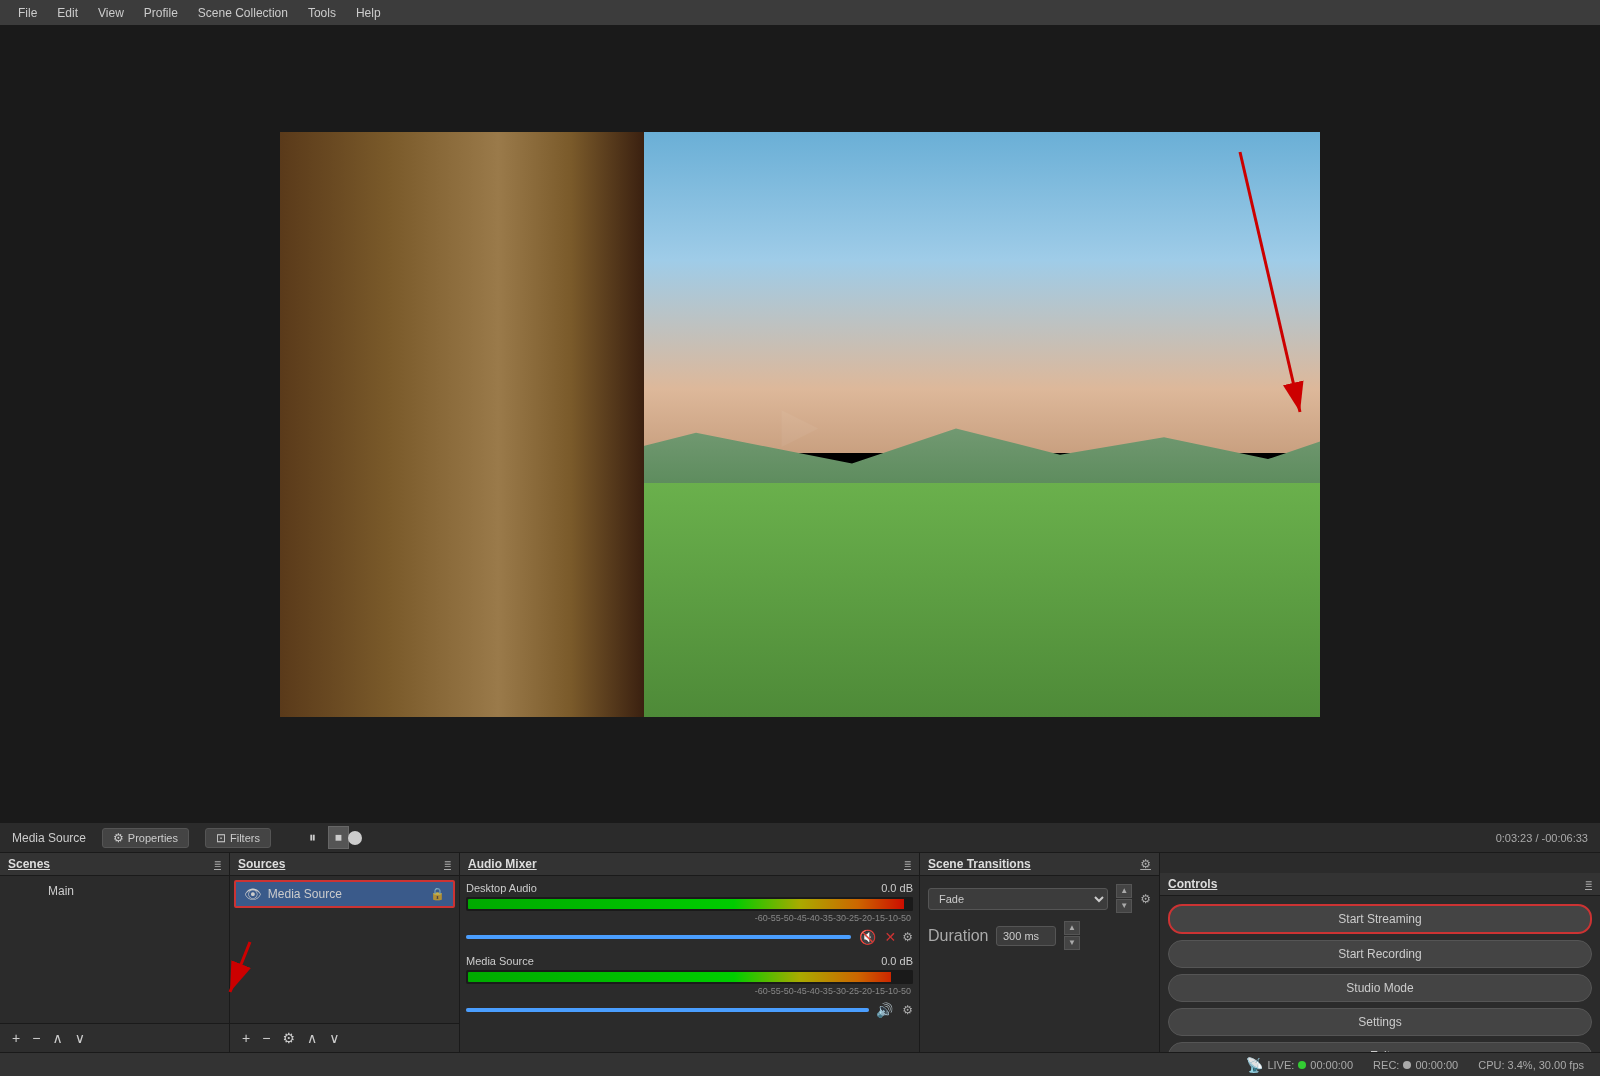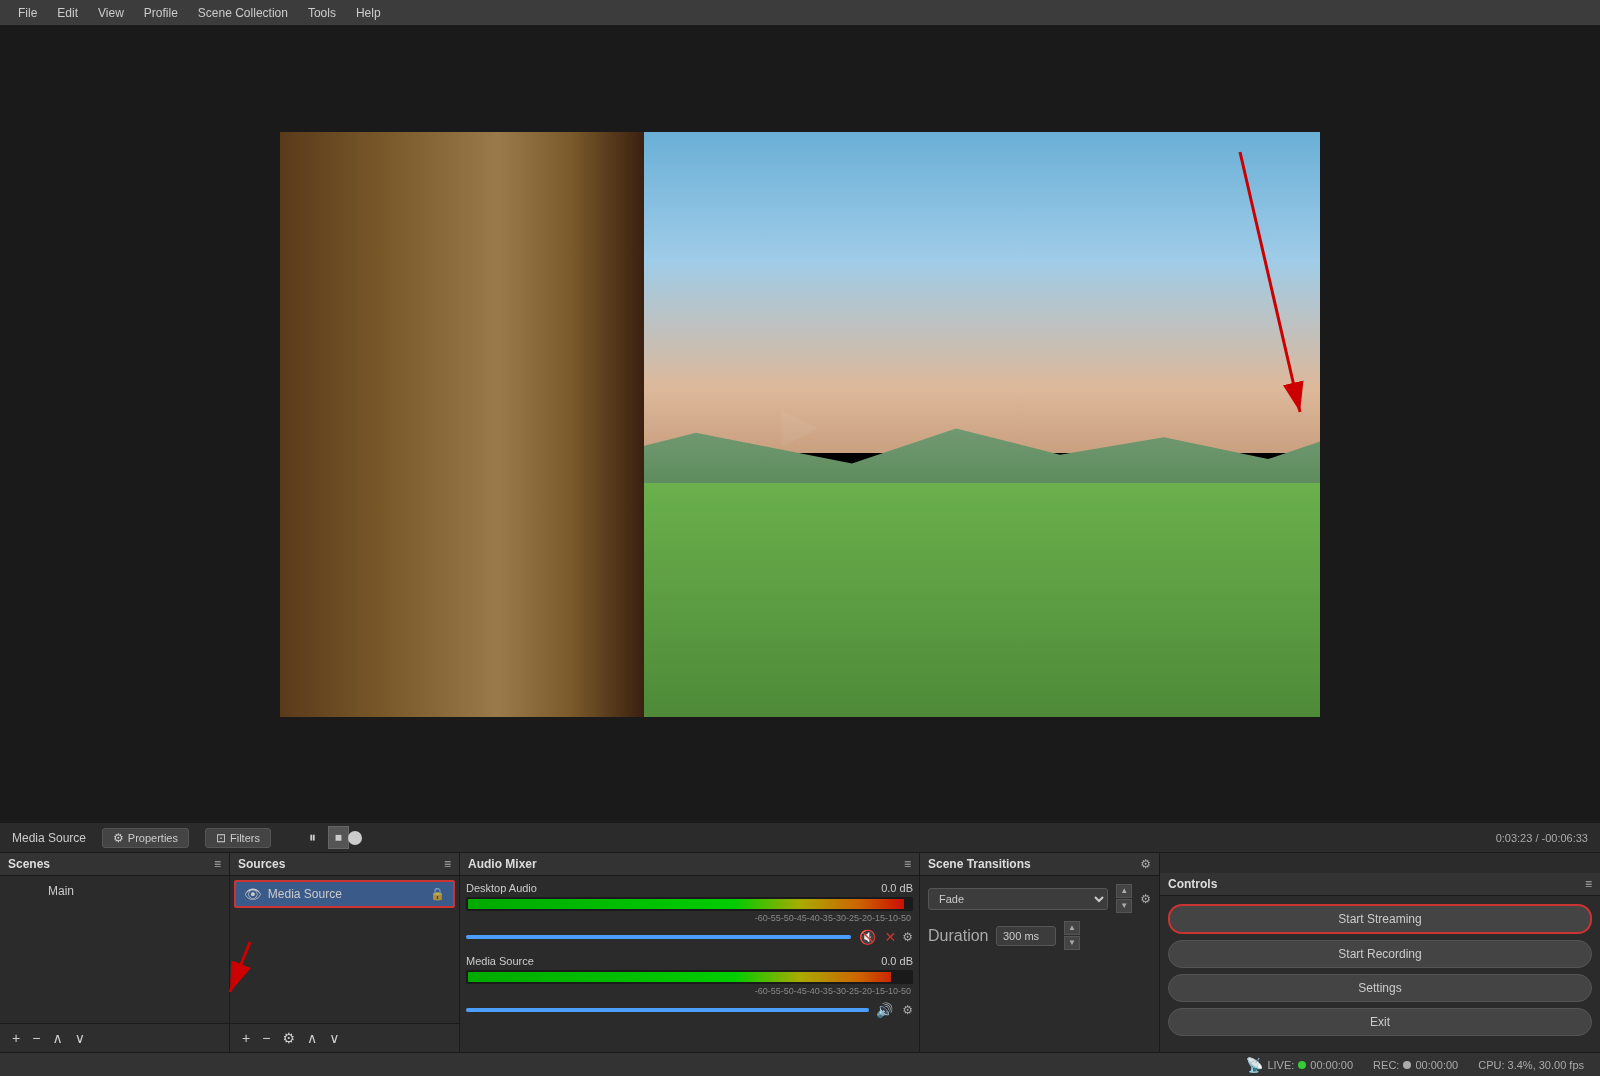--- a/index.html
+++ b/index.html
@@ -129,20 +129,21 @@
     .panel-header {
       background: #333;
       padding: 4px 8px;
       display: flex;
       align-items: center;
       justify-content: space-between;
       border-bottom: 1px solid #1a1a1a;
       font-size: 12px;
       color: #ddd;
       flex-shrink: 0;
+      text-decoration: underline;
     }
     .panel-header-title { font-weight: bold; }
     .panel-icon { cursor: pointer; opacity: 0.7; }
 
     
     #scenes-panel { width: 230px; }
     #scenes-list { flex: 1; padding: 4px; overflow-y: auto; }
     .scene-item {
       padding: 4px 8px;
       cursor: pointer;
@@ -574,20 +575,21 @@
   </div>
 
   <div class="panel" id="controls-panel">
     <div class="panel-header">
       <span class="panel-header-title">Controls</span>
       <span class="panel-icon">≡</span>
     </div>
     <div id="controls-content">
       <button class="control-btn btn-red-outline">Start Streaming</button>
       <button class="control-btn">Start Recording</button>
+      <button class="control-btn">Studio Mode</button>
       <button class="control-btn">Settings</button>
       <button class="control-btn">Exit</button>
     </div>
   </div>
 
 </div>
 
 <div id="statusbar">
   <div class="status-live">
     <span style="font-size:14px;">📡</span>

